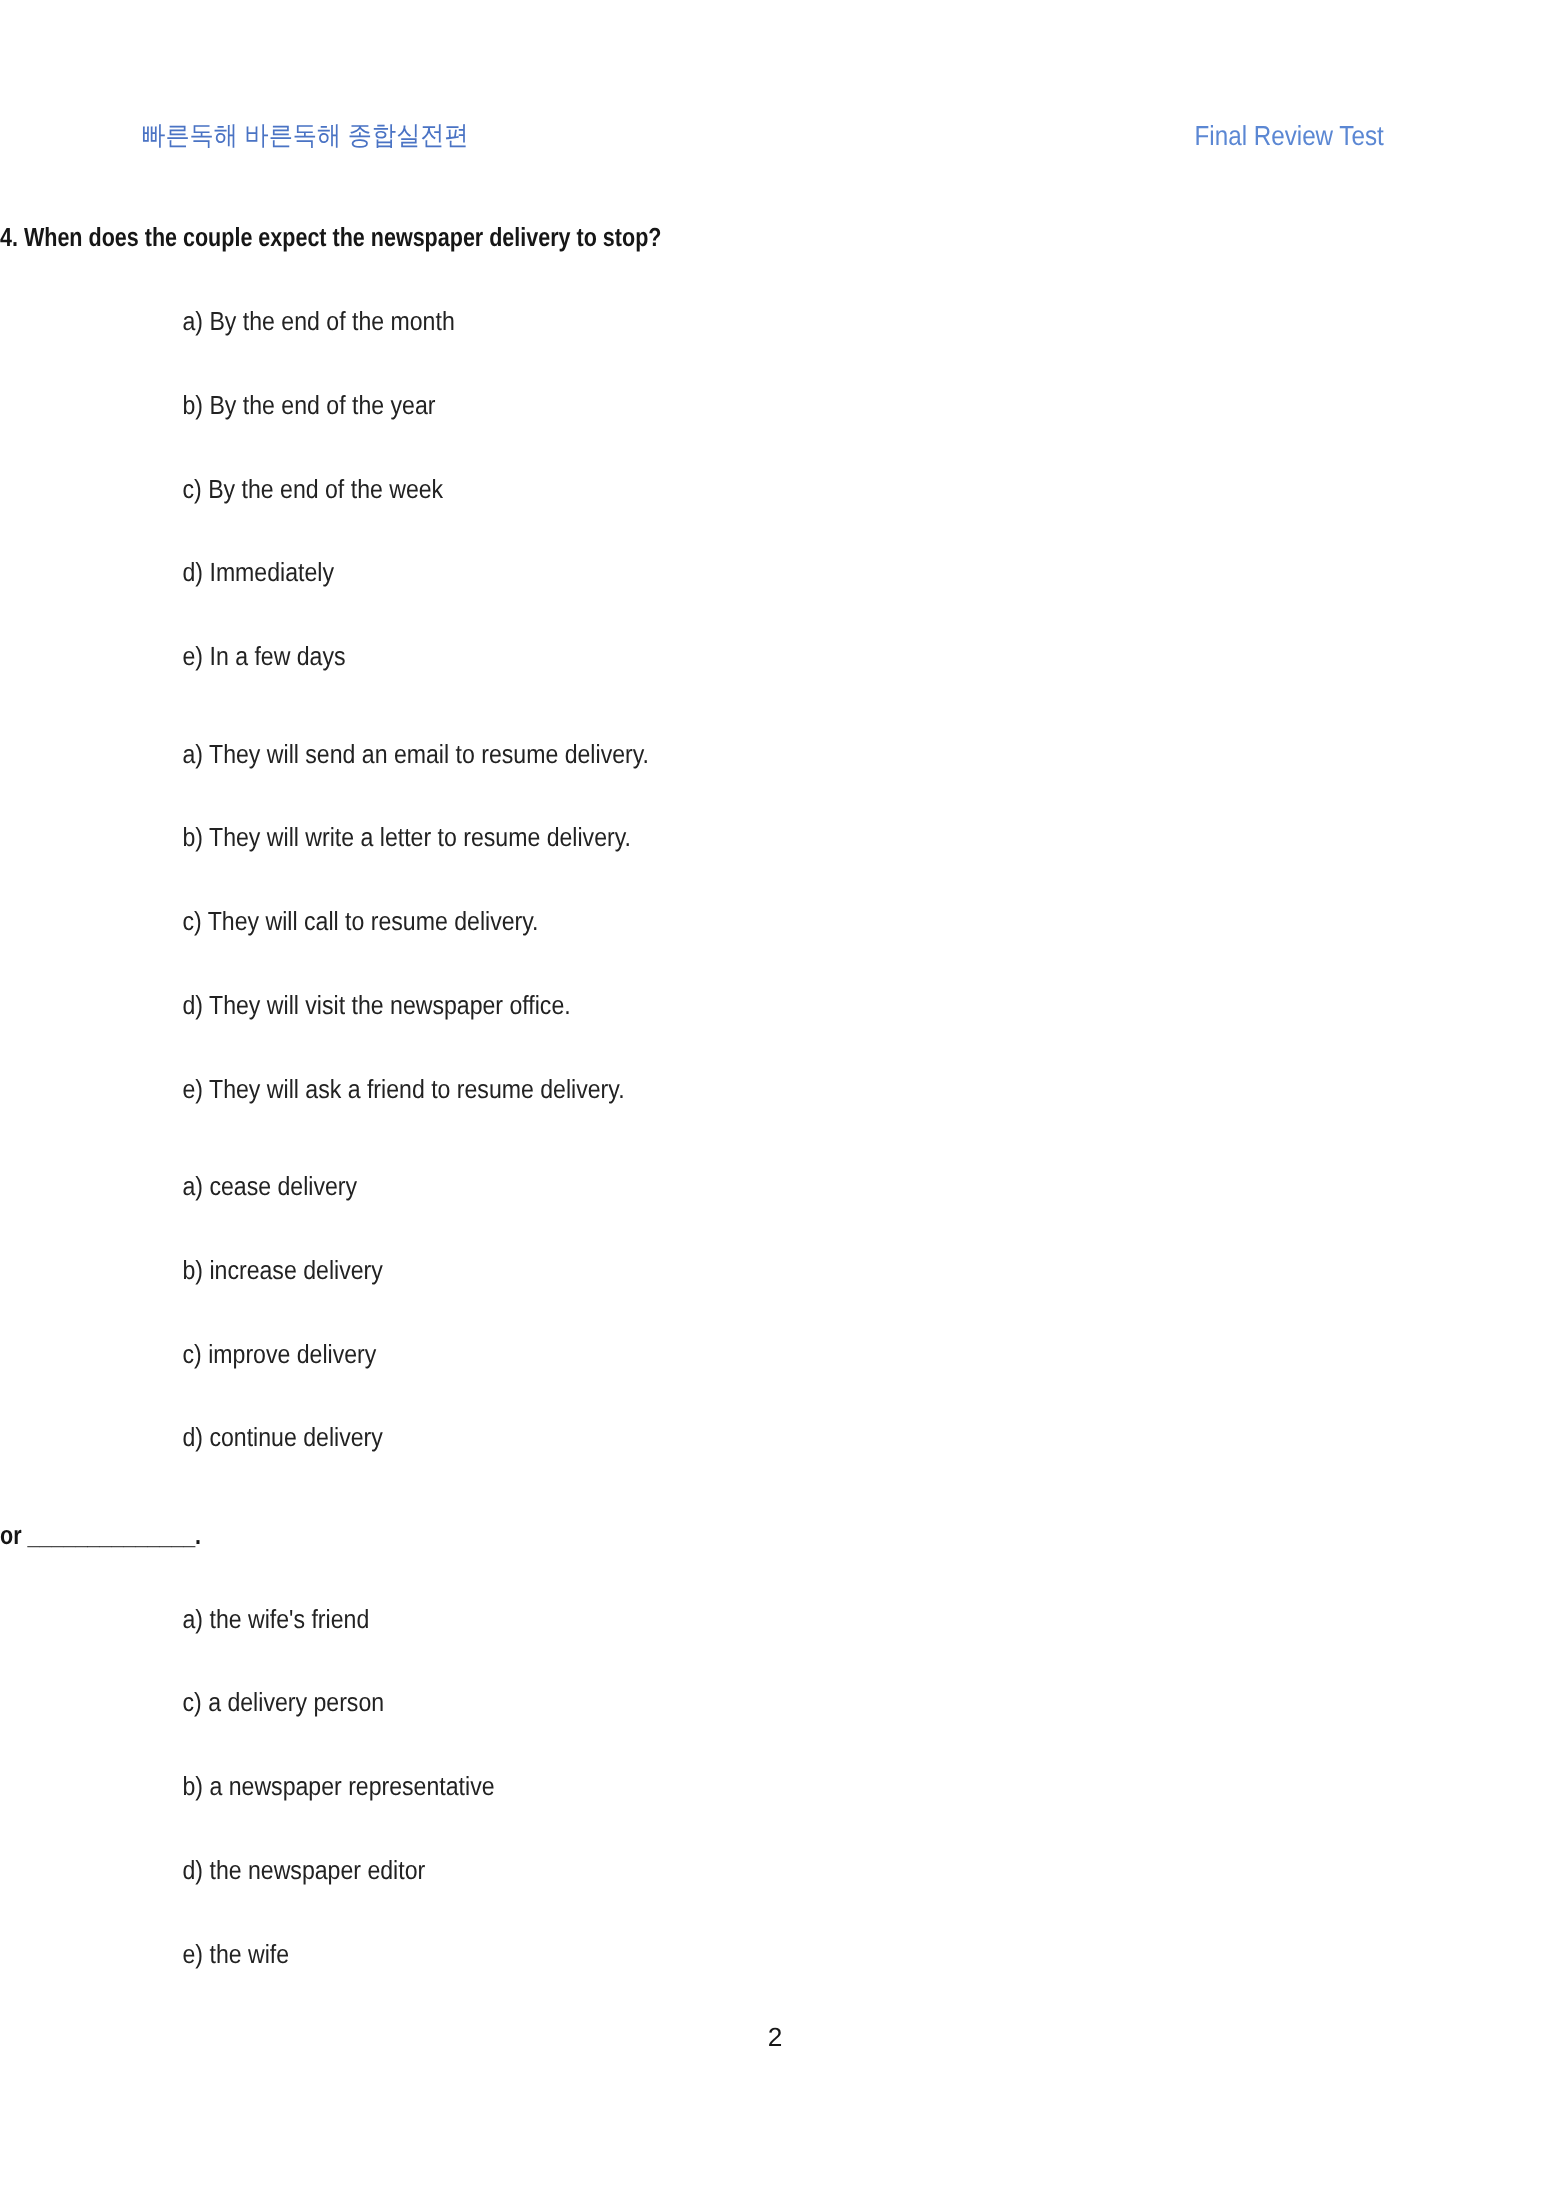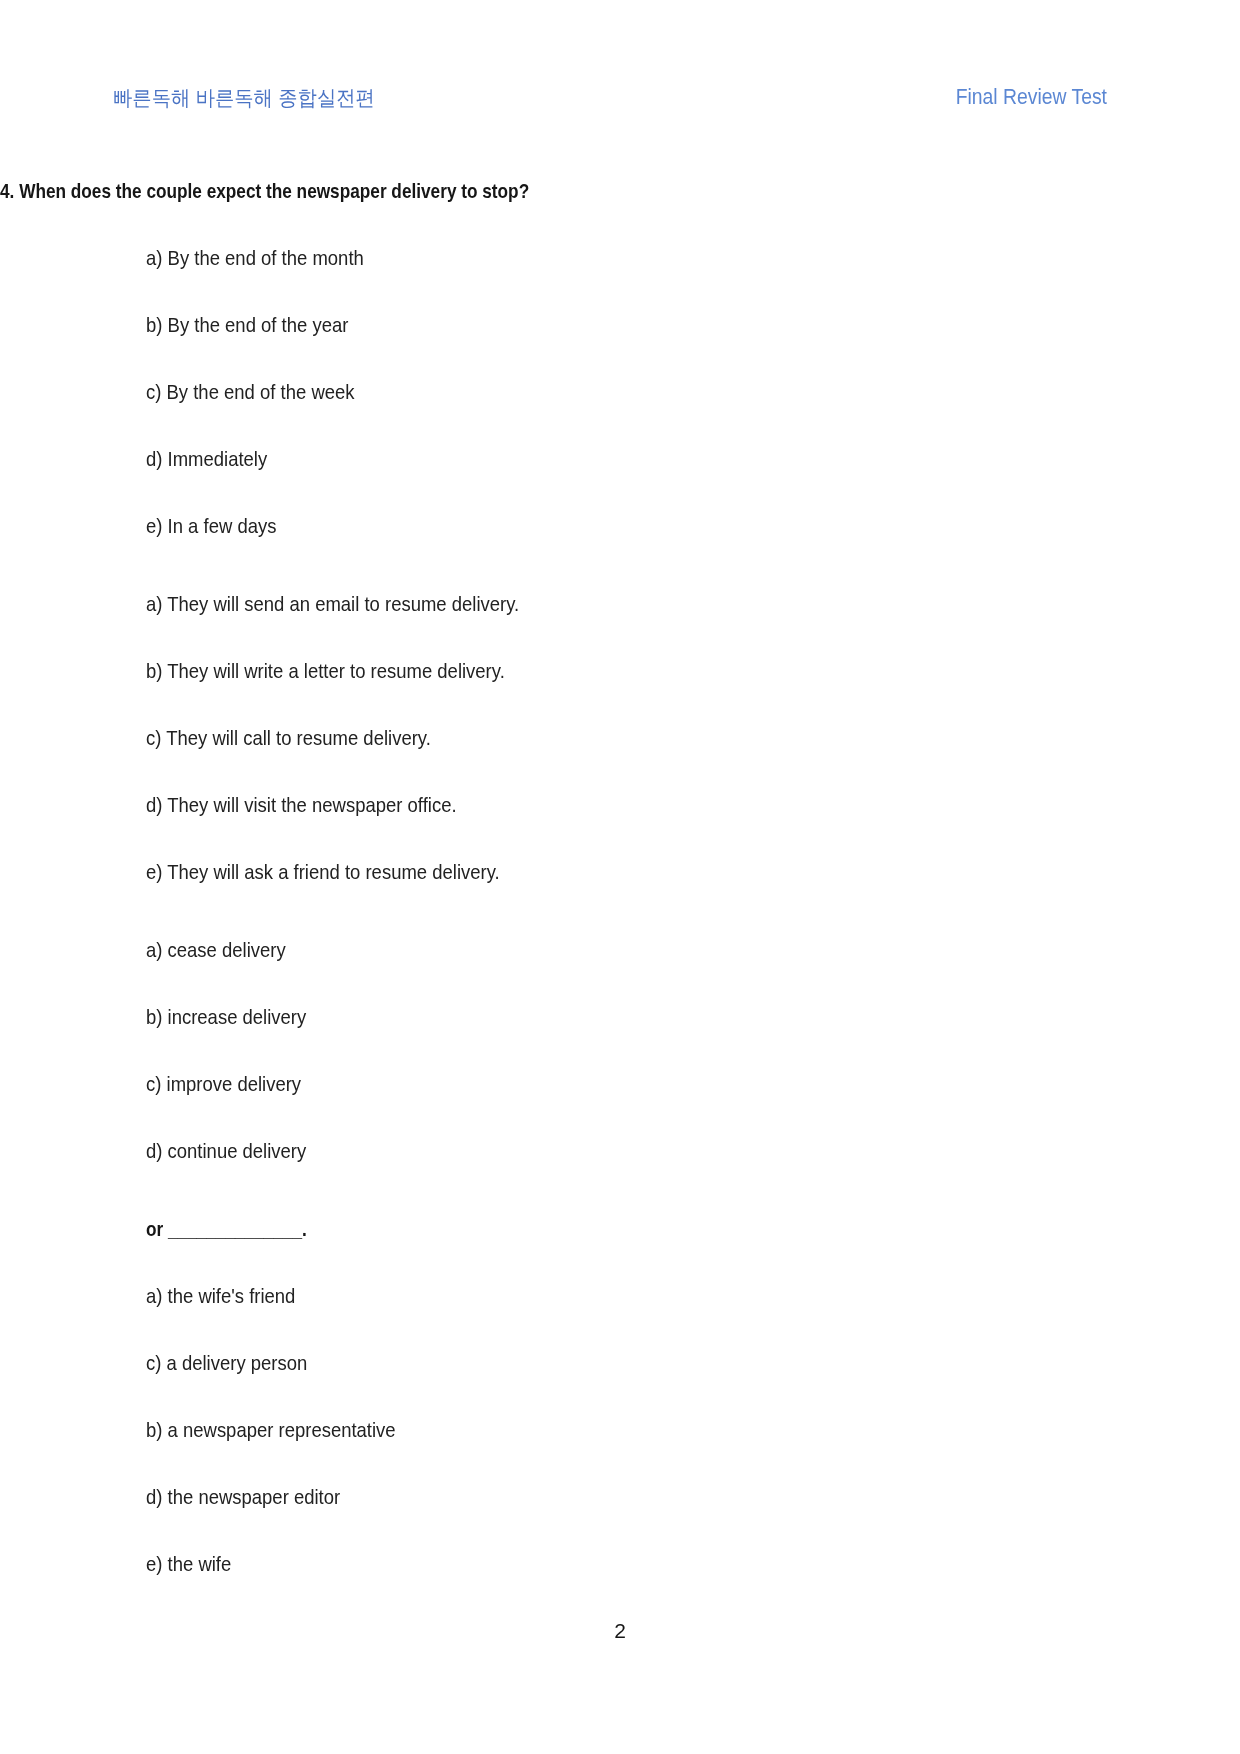--- a/index.html
+++ b/index.html
@@ -18,21 +18,21 @@
   }
   
   .header {
     position: absolute;
     top: 84px;
     left: 0;
     right: 0;
     height: 38px;
     display: flex;
     justify-content: space-between;
-    align-items: flex-start;
+    align-items: flex-end;
     padding-left: 113px;
     padding-right: 133px;
   }
   .header .book-title {
     display: inline-block;
     font-size: 21px;
     color: #4a73c4;
     transform: scaleX(0.92);
     transform-origin: 0 50%;
     white-space: pre;
@@ -66,21 +66,20 @@
   .q-title span {
     display: inline-block;
     font-weight: 700;
     font-size: 21px;
     color: #161616;
     transform: scaleX(0.82);
     transform-origin: 0 50%;
     white-space: pre;
   }
   .q-title-cont {
-    padding-left: 146px;
     margin-top: 32px;
   }
   .q-title-cont span {
     display: inline-block;
     font-weight: 700;
     font-size: 21px;
     color: #161616;
     transform: scaleX(0.82);
     transform-origin: 0 50%;
     white-space: pre;

